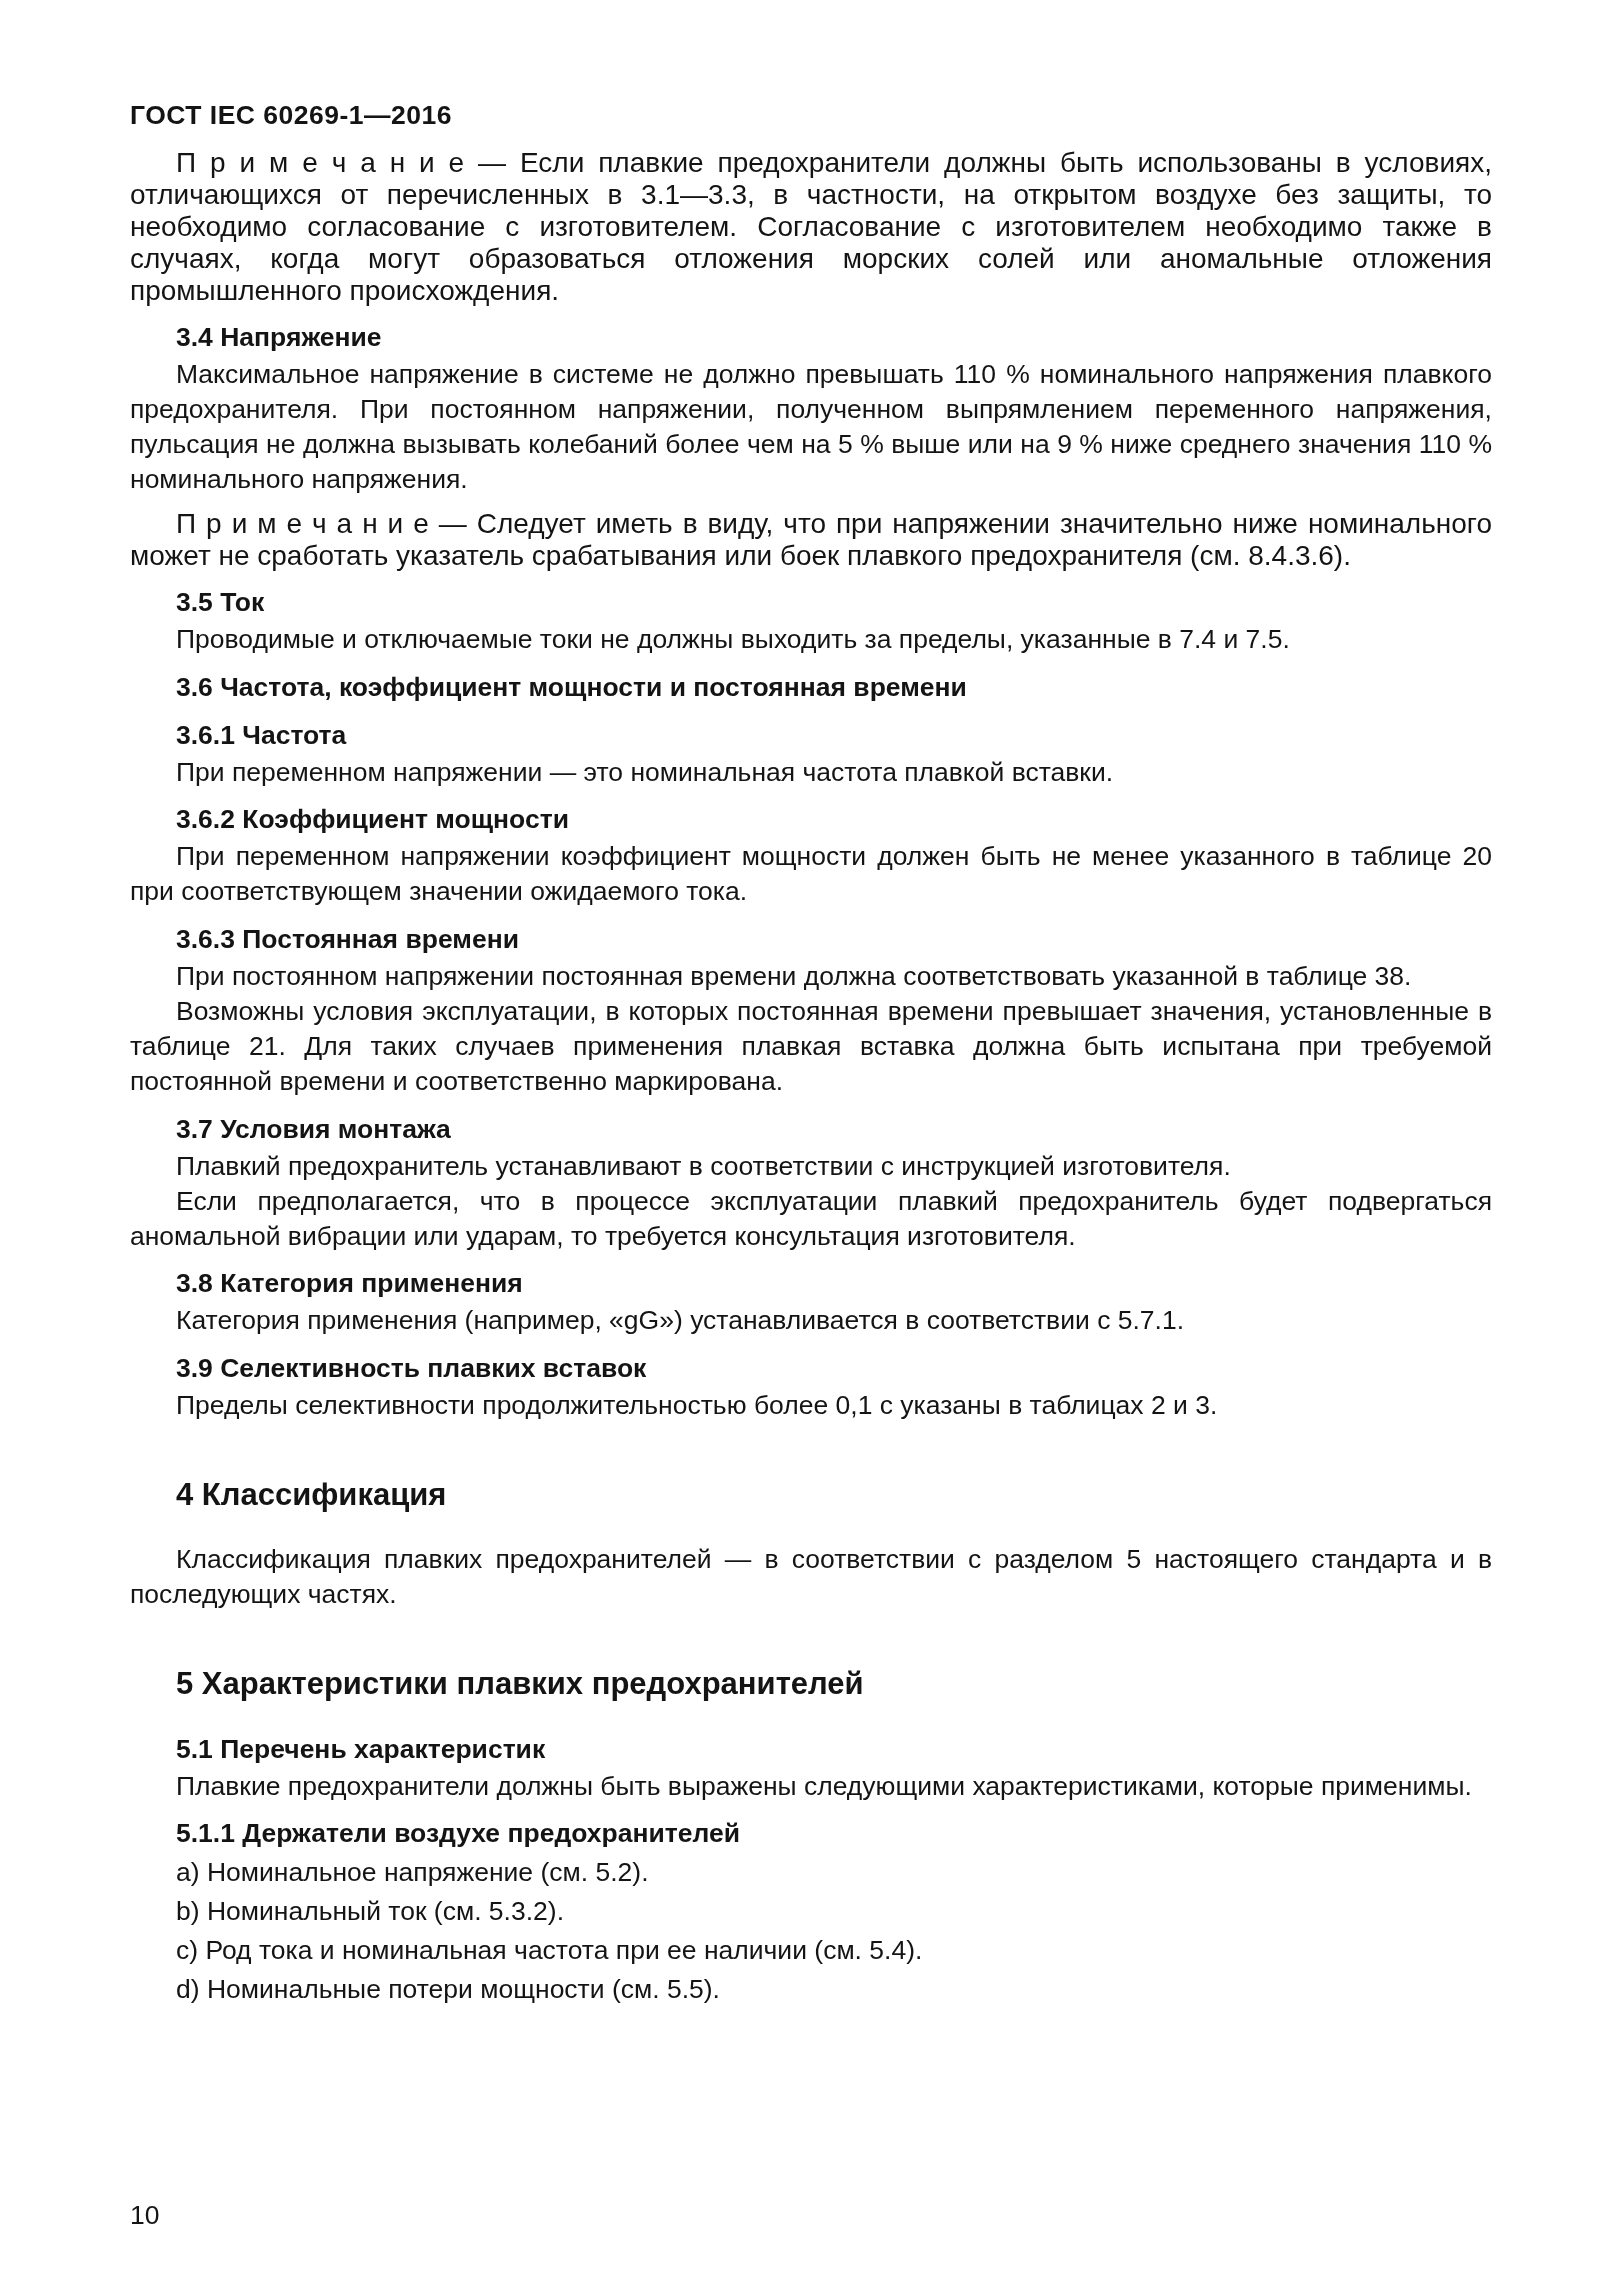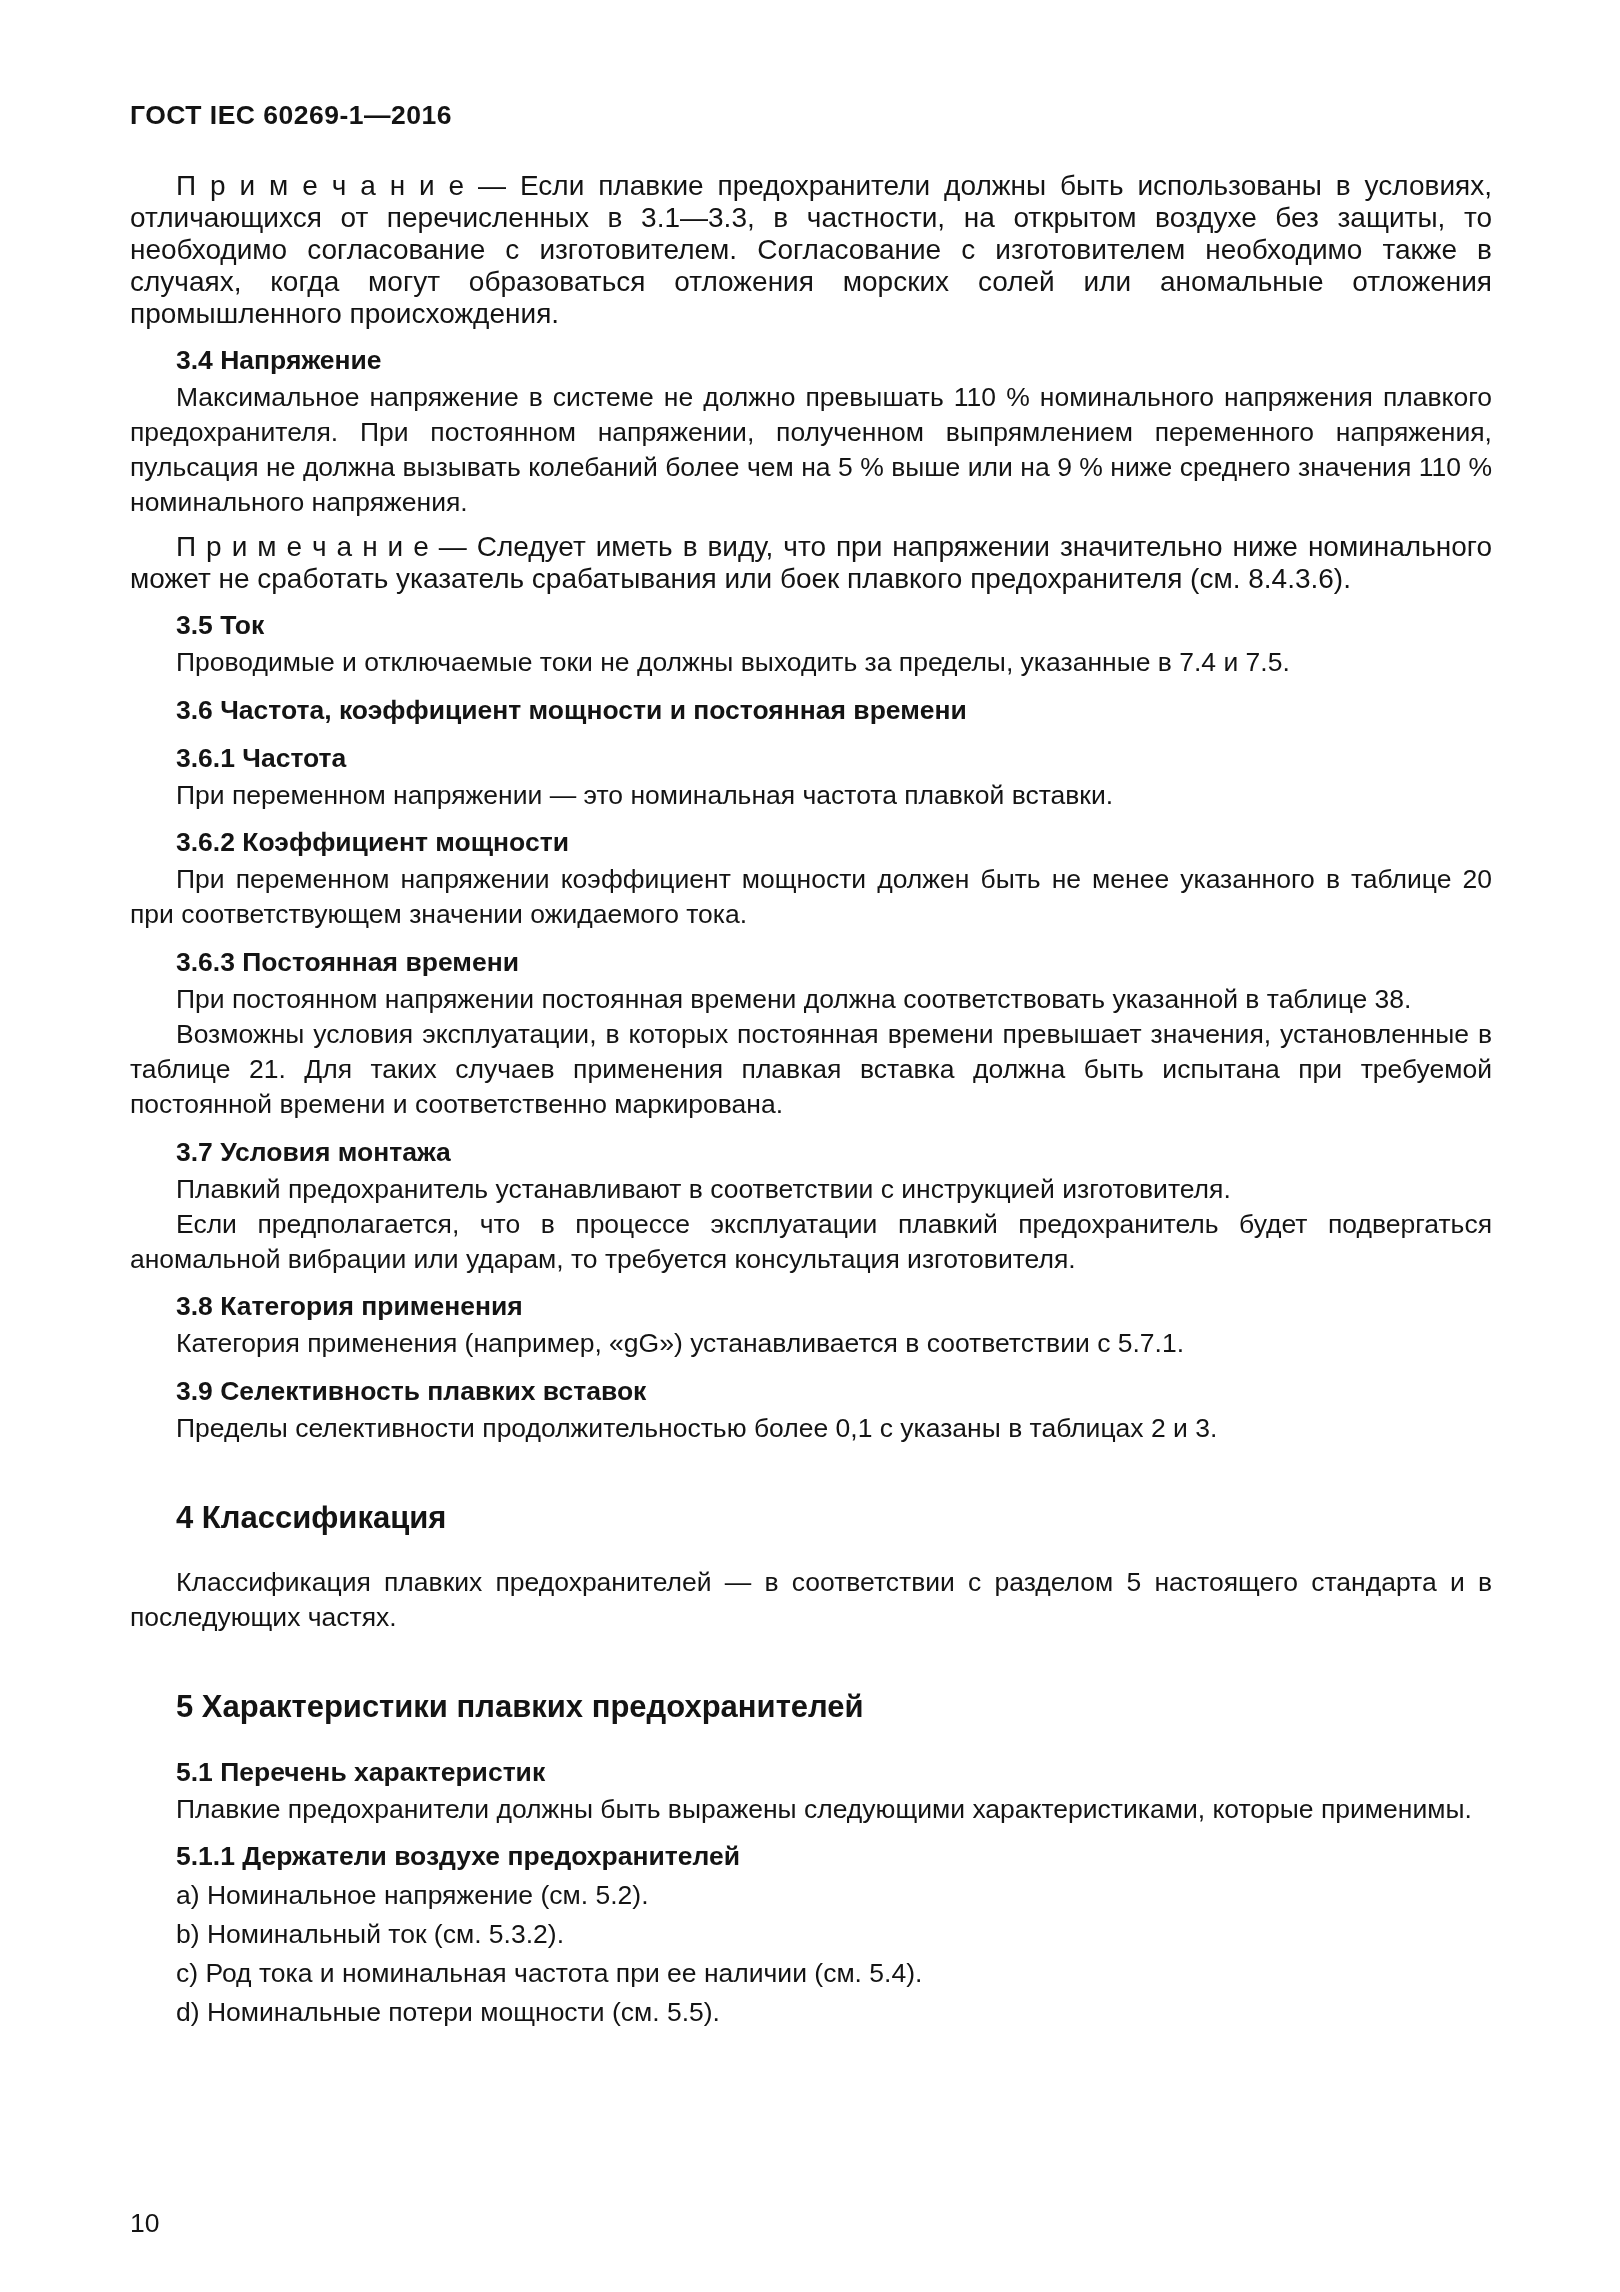--- a/index.html
+++ b/index.html
@@ -17,21 +17,21 @@
   }
   .content {
     position: absolute;
     left: 130px;
     top: 98px;
     width: 1362px;
   }
   .doc-header {
     font-weight: bold;
     letter-spacing: 0.5px;
-    margin-bottom: 37px;
+    margin-bottom: 14px;
   }
   .note {
     font-size: 28px;
     line-height: 32px;
     text-align: justify;
     text-indent: 46px;
     margin: 11.8px 0;
   }
   .para {
     text-align: justify;
@@ -51,21 +51,21 @@
     margin-top: 51px;
     margin-bottom: 27.4px;
   }
   .list-item {
     padding-left: 46px;
     margin-top: 4px;
   }
   .page-number {
     position: absolute;
     left: 130px;
-    bottom: 52px;
+    bottom: 60px;
     font-size: 26.5px;
   }
 </style>
 </head>
 <body>
 
 <div class="page">
   <div class="content">
     <div class="doc-header">ГОСТ  IEC  60269-1—2016</div>
 

